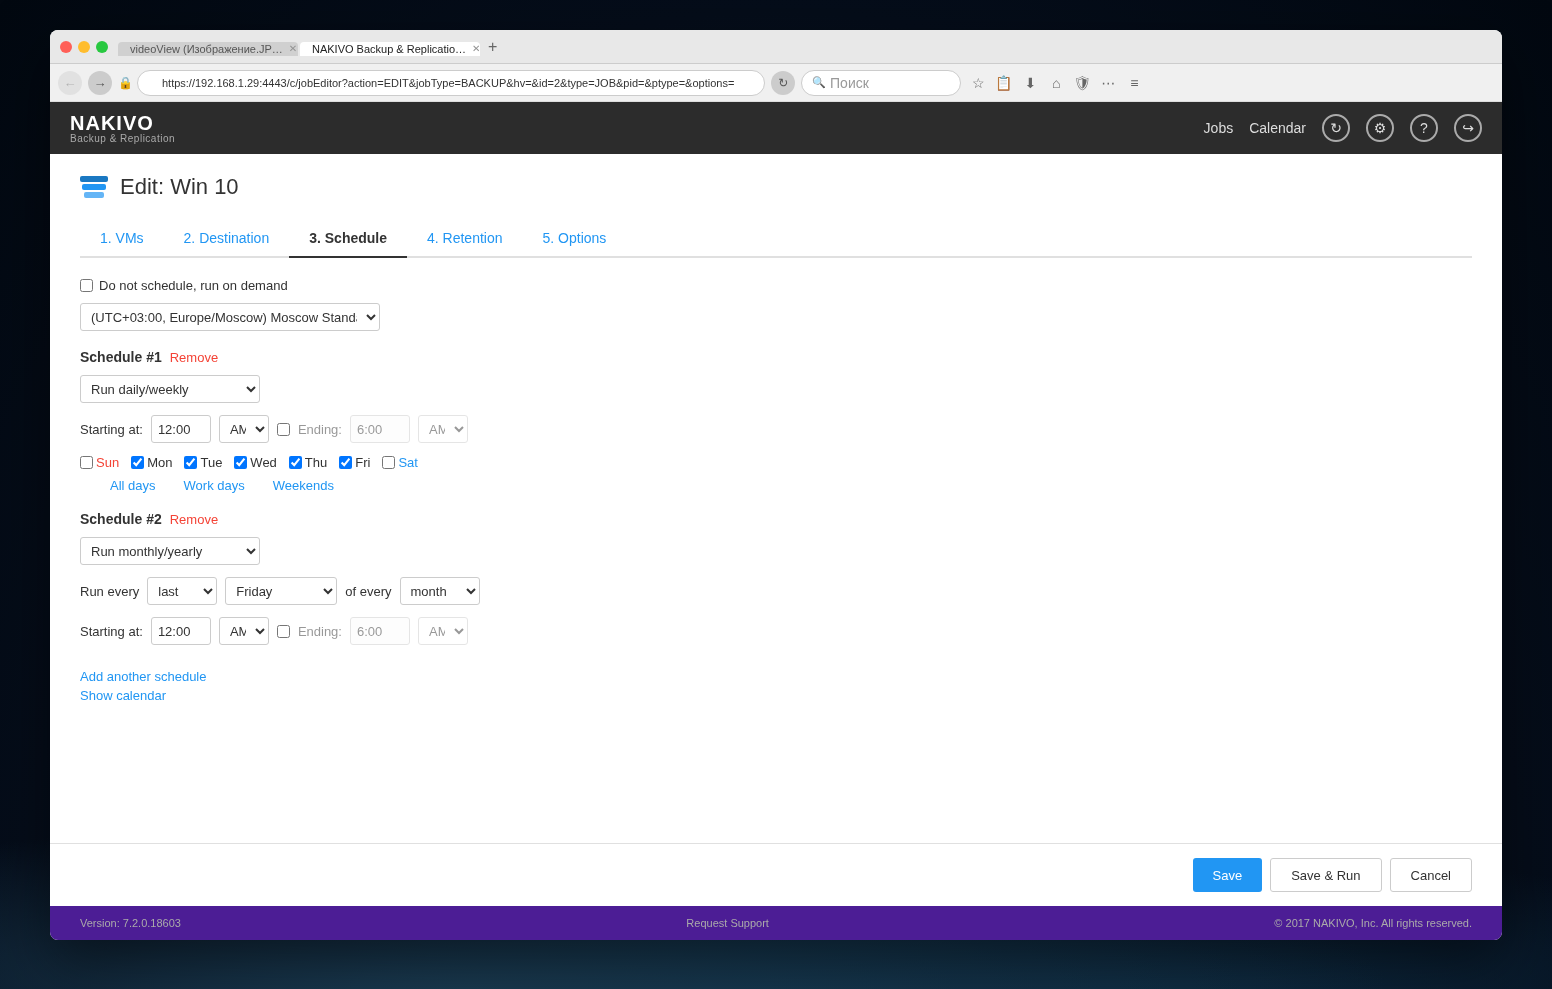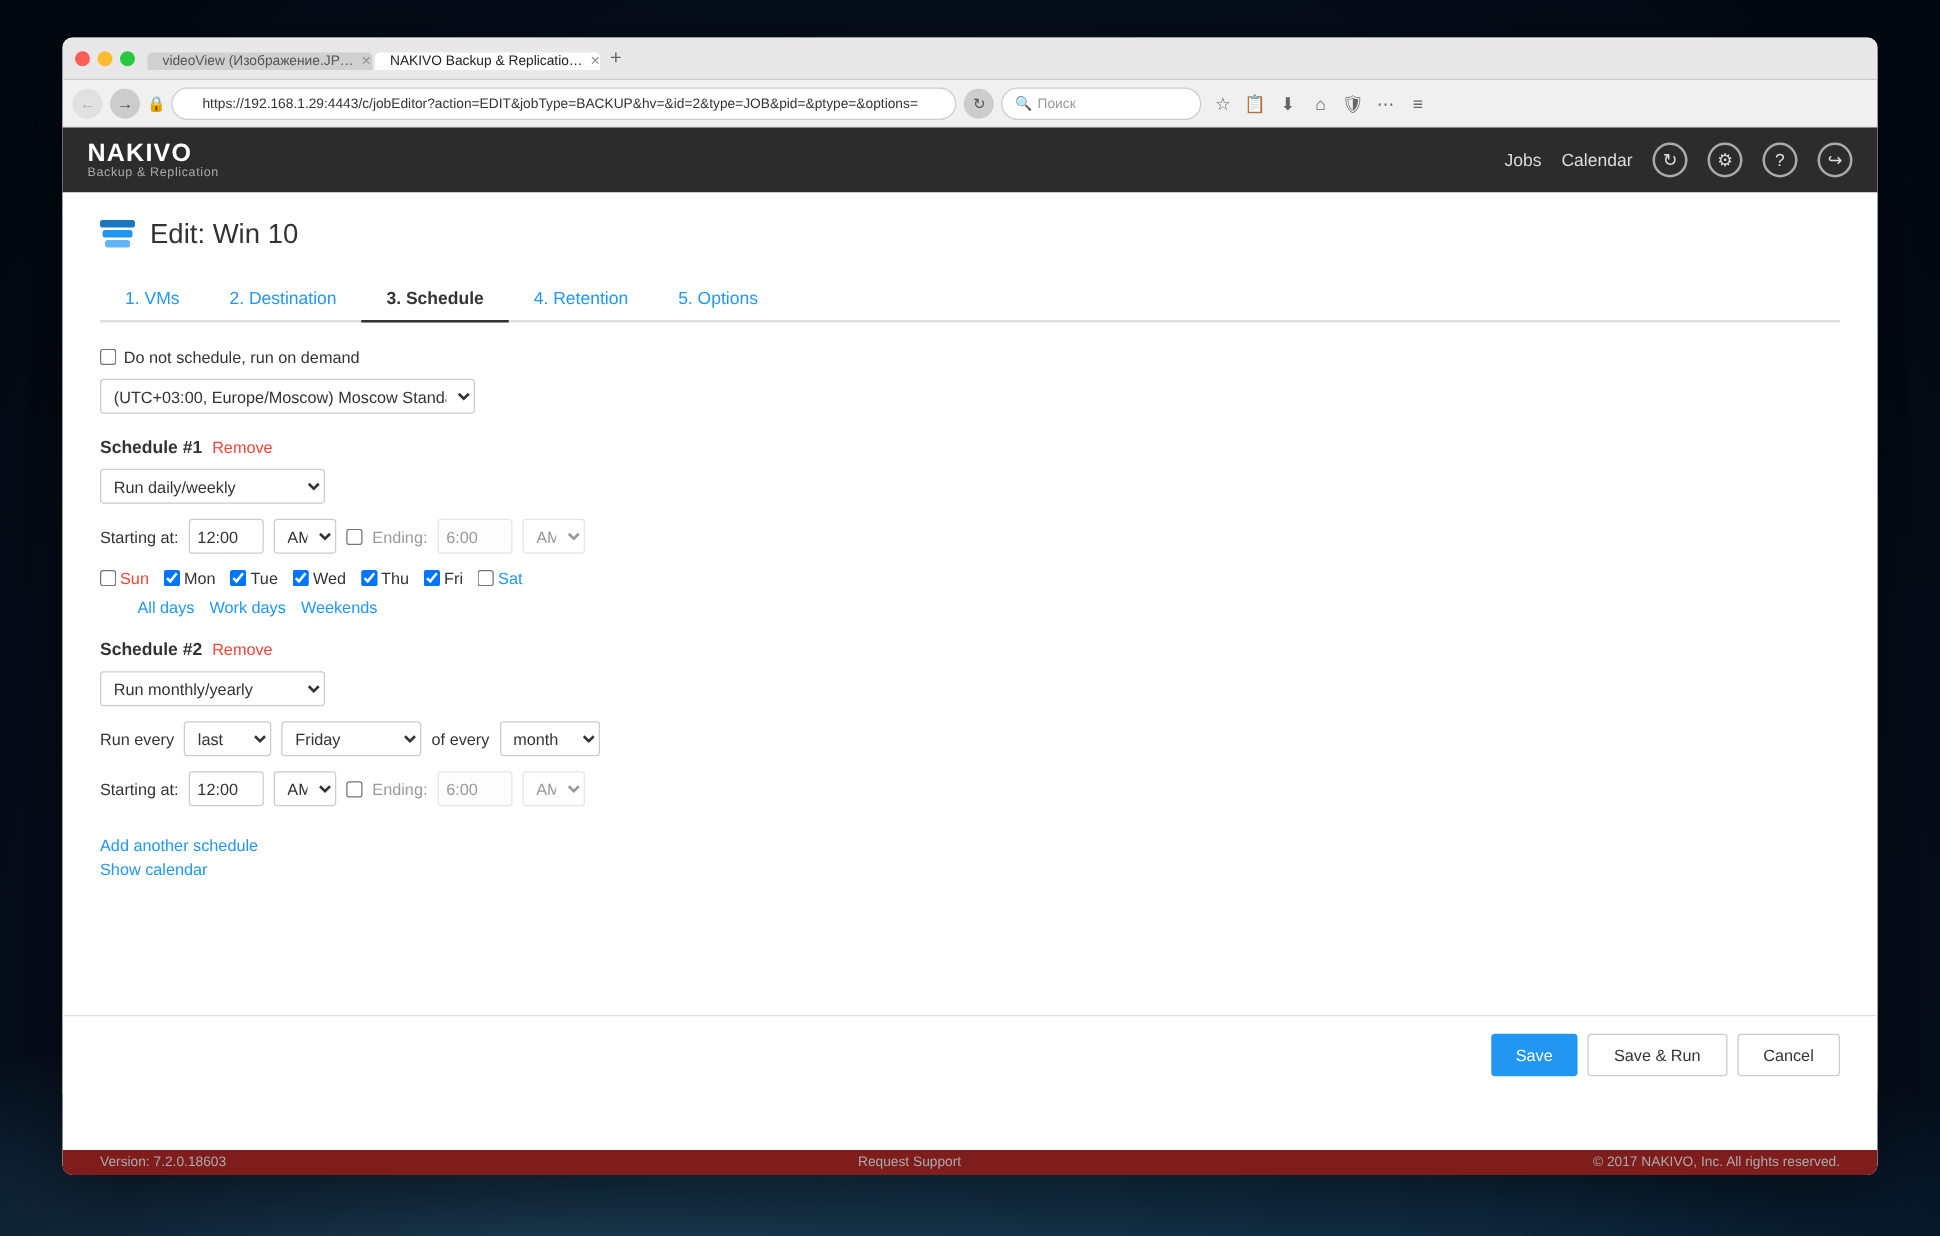--- a/index.html
+++ b/index.html
@@ -337,21 +337,21 @@
     .day-item {
       display: flex;
       align-items: center;
       gap: 3px;
       font-size: 13px;
       color: #333;
     }
 
     .day-links {
       display: flex;
-      gap: 12px;
+      gap: 28px;
       margin-left: 30px;
       margin-bottom: 16px;
       align-items: center;
     }
     .day-link {
       color: #2196F3;
       font-size: 13px;
       cursor: pointer;
       text-decoration: none;
     }
@@ -399,29 +399,28 @@
       color: #fff;
     }
     .btn-secondary {
       background: #fff;
       color: #333;
       border: 1px solid #ccc;
     }
 
     
     .app-footer {
-      background: #7f1d1d;
-      height: 20px;
+      background: #4c1d95;
+      height: 34px;
       display: flex;
       align-items: center;
       justify-content: space-between;
       padding: 0 30px;
       color: #aaa;
       font-size: 11px;
-      margin-top: 45px;
     }
 
     
     .layers-icon {
       display: flex;
       flex-direction: column;
       gap: 2px;
     }
     .layer {
       height: 6px;
@@ -470,21 +469,21 @@
     <button class="nav-btn">→</button>
     <div style="display:flex;align-items:center;gap:4px">
       <span style="font-size:12px;color:#666;">🔒</span>
       <div class="address-bar">
         <span style="font-size:11px;color:#333;">https://192.168.1.29:4443/c/jobEditor?action=EDIT&amp;jobType=BACKUP&amp;hv=&amp;id=2&amp;type=JOB&amp;pid=&amp;ptype=&amp;options=</span>
       </div>
     </div>
     <button class="nav-btn" style="font-size:12px;">↻</button>
     <div class="search-bar">
       <span style="margin-right:4px;font-size:11px;">🔍</span>
-      <span style="font-size:11px;color:#999;">Поиск</span>
+      <span style="font-size:14px;color:#999;">Поиск</span>
     </div>
     <div class="toolbar-icons">
       <div class="toolbar-icon">☆</div>
       <div class="toolbar-icon">📋</div>
       <div class="toolbar-icon">⬇</div>
       <div class="toolbar-icon">⌂</div>
       <div class="toolbar-icon">🛡</div>
       <div class="toolbar-icon">⋯</div>
       <div class="toolbar-icon">≡</div>
     </div>

